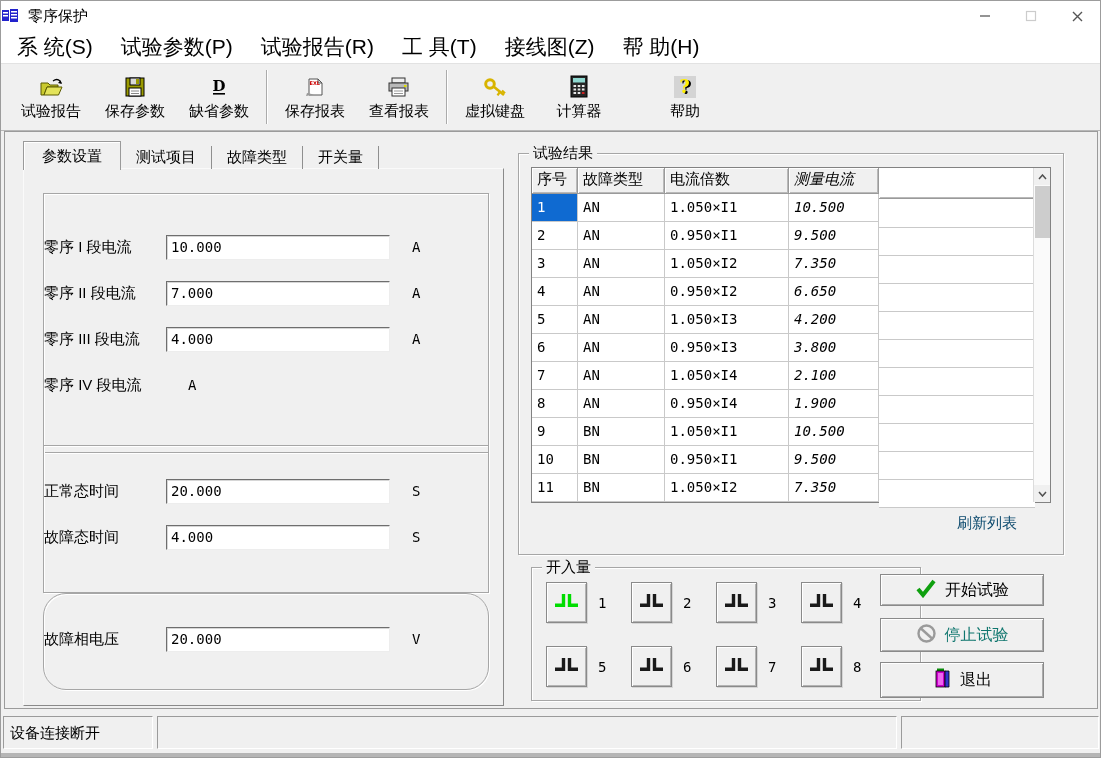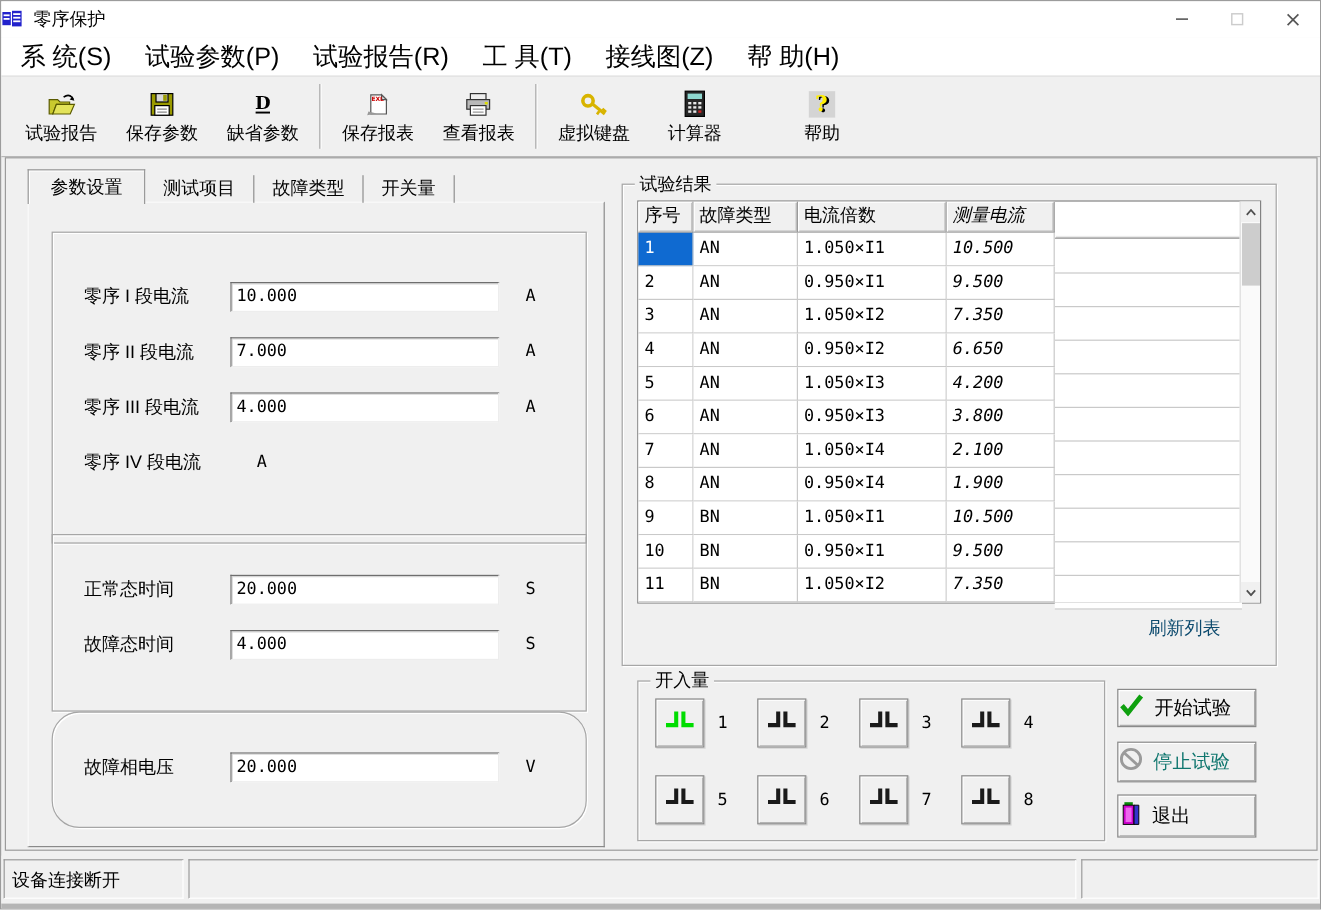--- a/index.html
+++ b/index.html
@@ -45,21 +45,21 @@
                 box-shadow:inset 1px 1px 0 #fff; padding:0 18px; }
   #tab-panel { position:absolute; left:22px; top:167px; width:481px; height:538px;
                background:#f0f0f0; border:1px solid; z-index:1;
                border-color:#fafafa #8a8a8a #8a8a8a #fafafa; }
 
   .pgroup { position:absolute; left:19px; width:446px; border:1px solid #a6a6a6;
             box-shadow:1px 1px 0 #fff, inset 1px 1px 0 #fff; }
   .g1 { top:24px;  height:260px; padding-top:30px; }
   .g2 { top:276px; height:148px; padding-top:22px; }
   .g3 { top:424px; height:97px;  padding-top:22px;border-radius:23px; }
-  .prow { height:46px; display:flex; align-items:center; padding-left:26px; }
+  .prow { height:46px; display:flex; align-items:center; }
   .plabel { width:122px; font-size:15px; color:#000; }
   .pinput { width:224px; height:25px; background:#fff; color:#000;
             border:1px solid; border-color:#6e6e6e #ededed #ededed #6e6e6e;
             box-shadow:inset 1px 1px 0 #d6d6d6;
             font:14px "DejaVu Sans Mono",monospace; padding:1px 4px; }
   .punit { margin-left:22px; font:14px "DejaVu Sans Mono",monospace; color:#000; }
 
   
   .groupbox { position:absolute; border:1px solid #a6a6a6; background:#f0f0f0;
               box-shadow:1px 1px 0 #fff, inset 1px 1px 0 #fff; }
@@ -95,23 +95,23 @@
   .di-row { position:absolute; left:14px; display:flex; }
   #di-row-1 { top:14px; } #di-row-2 { top:78px; }
   .channel { width:85px; display:flex; align-items:center; }
   .ch-btn { width:41px; height:41px; background:#f0f0f0; border:1px solid #8a8a8a; color:#1a1a1a;
             box-shadow:inset 1px 1px 0 #fff, inset -1px -1px 0 #b4b4b4, 1px 1px 0 #d6d6d6;
             display:flex; align-items:center; justify-content:center; }
   .ch-btn.on { color:#00dd00; }
   .ch-num { margin-left:11px; font:14px "DejaVu Sans Mono",monospace; color:#000; }
 
   
-  .action-btn { position:absolute; left:930px; width:116px; background:#f0f0f0;
+  .action-btn { position:absolute; left:879px; width:164px; background:#f0f0f0;
                 border:1px solid #8a8a8a; box-shadow:inset 1px 1px 0 #fff, inset -1px -1px 0 #ababab;
-                display:flex; align-items:center; gap:8px;
+                display:flex; align-items:center; justify-content:center; gap:8px;
                 font-size:16px; color:#000; }
   #btn-start { top:573px; height:32px; }
   #btn-stop  { top:617px; height:34px; color:#0f766e; }
   #btn-exit  { top:661px; height:36px; }
 
   
   #status-bar { position:absolute; left:0; top:712px; width:1101px; height:40px; background:#f0f0f0; }
   .status-cell { position:absolute; top:3px; height:33px; background:#f0f0f0;
                  border:1px solid; border-color:#9b9b9b #fff #fff #9b9b9b;
                  padding:7px 6px 0; font-size:15px; color:#000; overflow:hidden; }

